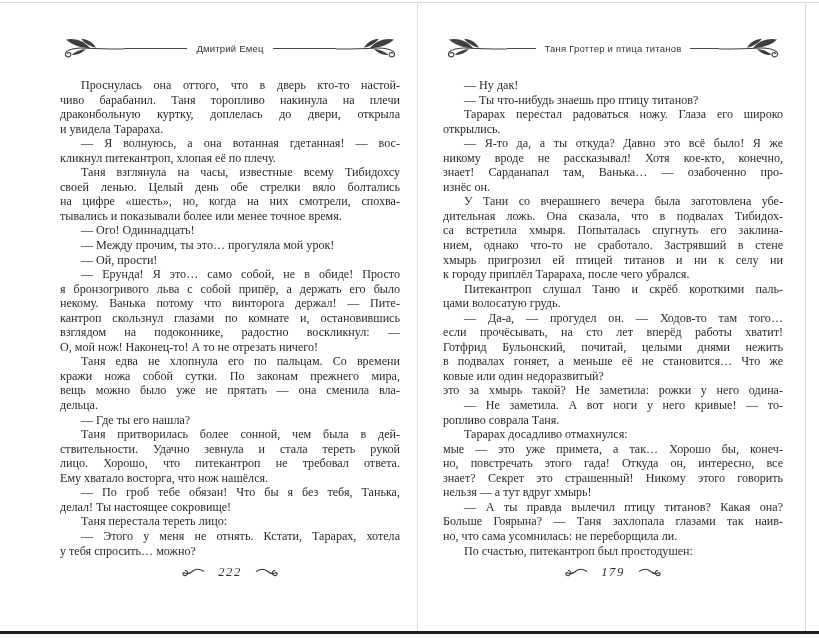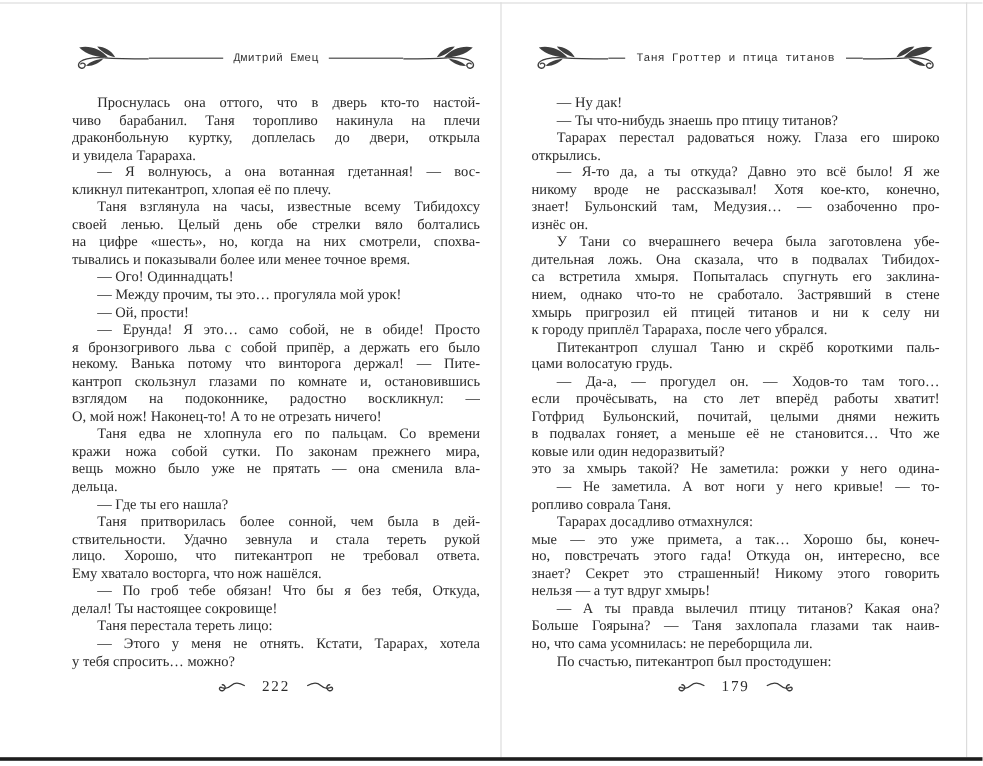--- a/index.html
+++ b/index.html
@@ -13,35 +13,35 @@
   .rule-right { position:absolute; left:805px; top:2px; width:1px; height:629px; background:#dcdcdc; }
   .bottom-bar { position:absolute; left:0; top:631px; width:819px; height:3px; background:#1e1e1e; }
 
   .page { position:absolute; top:36px; width:340px; }
   .page.left  { left:60px; }
   .page.right { left:443px; }
 
   .running-head { display:flex; align-items:center; height:24px; }
   .rh-line { flex:1; height:1px; background:#4a4a4a; }
   .rh-text {
-    padding:0 9px; font-family:Liberation Mono, monospace;
+    padding:0 9px; font-family:Liberation Sans, sans-serif;
     font-size:9.5px; color:#333333; white-space:nowrap; letter-spacing:.2px;
   }
   .flourish { flex:none; line-height:0; }
   .flourish.mirrored svg { transform:scaleX(-1); }
 
   .body-text { margin-top:18px; }
   .line {
     height:14.55px; line-height:14.55px; font-size:12.1px;
     overflow:hidden; white-space:nowrap; text-align:left;
   }
   .line.just { white-space:normal; text-align:justify; text-align-last:justify; }
   .line.indent { text-indent:21px; }
 
-  .footer { display:flex; justify-content:center; align-items:center; gap:13px; margin-top:5px; height:18px; }
+  .footer { display:flex; justify-content:center; align-items:center; gap:13px; margin-top:5px; height:18px;font-style:italic; }
   .page-number { font-size:12.6px; letter-spacing:1.5px; color:#2b2b2b; }
   .curl { line-height:0; }
   .curl.mirrored svg { transform:scaleX(-1); }
 </style>
 </head>
 <body>
 
 <div class="spread">
   <div class="rule-top"></div>
   <div class="rule-gutter"></div>
@@ -94,21 +94,21 @@
         <div class="line">О, мой нож! Наконец-то! А то не отрезать ничего!</div>
         <div class="line indent just">Таня едва не хлопнула его по пальцам. Со времени</div>
         <div class="line just">кражи ножа собой сутки. По законам прежнего мира,</div>
         <div class="line just">вещь можно было уже не прятать — она сменила вла-</div>
         <div class="line">дельца.</div>
         <div class="line indent">— Где ты его нашла?</div>
         <div class="line indent just">Таня притворилась более сонной, чем была в дей-</div>
         <div class="line just">ствительности. Удачно зевнула и стала тереть рукой</div>
         <div class="line just">лицо. Хорошо, что питекантроп не требовал ответа.</div>
         <div class="line">Ему хватало восторга, что нож нашёлся.</div>
-        <div class="line indent just">— По гроб тебе обязан! Что бы я без тебя, Откуда,</div>
+        <div class="line indent just">— По гроб тебе обязан! Что бы я без тебя, Танька,</div>
         <div class="line">делал! Ты настоящее сокровище!</div>
         <div class="line indent">Таня перестала тереть лицо:</div>
         <div class="line indent just">— Этого у меня не отнять. Кстати, Тарарах, хотела</div>
         <div class="line">у тебя спросить… можно?</div>
       </div>
     <div class="footer">
       <span class="curl">
         <svg width="24" height="12" viewBox="0 0 24 12">
           <path d="M23 5.5 C 18 2.5 14.5 2.8 12 5 C 9.5 7.2 6.5 8.2 4.2 7" fill="none" stroke="#3a3a3a" stroke-width="1.1"></path>
           <path d="M4.2 7 C 2 6 1.2 7.8 2.4 9 C 3.8 10.3 6.2 9.4 6.6 7.4 C 7 5.6 5.4 4.2 3.8 4.8" fill="none" stroke="#3a3a3a" stroke-width="1.1"></path>
@@ -148,21 +148,21 @@
         </svg>
       </span>
     </div>
     <div class="body-text">
         <div class="line indent">— Ну дак!</div>
         <div class="line indent">— Ты что-нибудь знаешь про птицу титанов?</div>
         <div class="line indent just">Тарарах перестал радоваться ножу. Глаза его широко</div>
         <div class="line">открылись.</div>
         <div class="line indent just">— Я-то да, а ты откуда? Давно это всё было! Я же</div>
         <div class="line just">никому вроде не рассказывал! Хотя кое-кто, конечно,</div>
-        <div class="line just">знает! Бульонский там, Медузия… — озабоченно про-</div>
+        <div class="line just">знает! Сарданапал там, Ванька… — озабоченно про-</div>
         <div class="line">изнёс он.</div>
         <div class="line indent just">У Тани со вчерашнего вечера была заготовлена убе-</div>
         <div class="line just">дительная ложь. Она сказала, что в подвалах Тибидох-</div>
         <div class="line just">са встретила хмыря. Попыталась спугнуть его заклина-</div>
         <div class="line just">нием, однако что-то не сработало. Застрявший в стене</div>
         <div class="line just">хмырь пригрозил ей птицей титанов и ни к селу ни</div>
         <div class="line">к городу приплёл Тарараха, после чего убрался.</div>
         <div class="line indent just">Питекантроп слушал Таню и скрёб короткими паль-</div>
         <div class="line">цами волосатую грудь.</div>
         <div class="line indent just">— Да-а, — прогудел он. — Ходов-то там того…</div>

